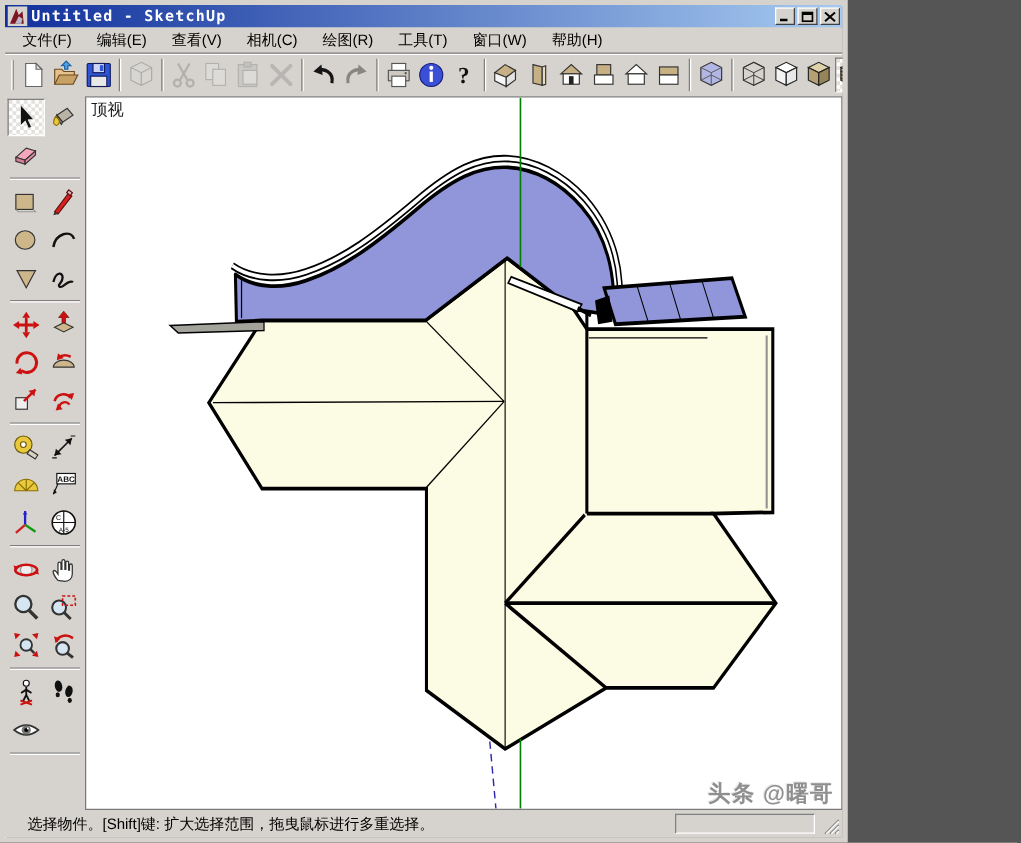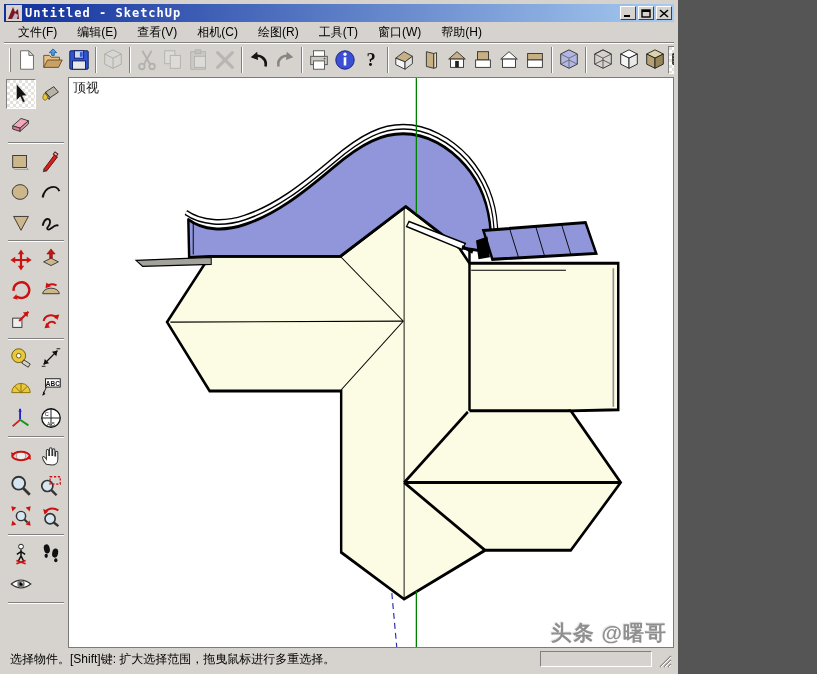--- a/index.html
+++ b/index.html
@@ -32,26 +32,26 @@
     background:repeating-conic-gradient(#ffffff 0% 25%, #e3e1dc 25% 50%);background-size:6px 6px;}
   
   .main{display:flex;height:571px;}
   .lefttoolbar{width:64px;padding:2px 1px 0 2px;display:grid;grid-template-columns:repeat(2,30px);
     align-content:start;background:#d6d3ce;}
   .hsep{grid-column:1 / span 2;height:2px;border-top:1px solid #808080;border-bottom:1px solid #fff;margin:3px 2px;}
   .lefttoolbar .btn{width:30px;height:30px;}
   .canvas{position:relative;flex:1;background:var(--canvas,#fff);border:1px solid #7a7a7a;overflow:hidden;}
   .canvas svg.scene{position:absolute;inset:0;width:100%;height:100%;}
   .viewlabel{position:absolute;top:1px;left:4px;font-size:13px;color:#1a1a1a;}
-  .watermark{position:absolute;right:6px;bottom:0px;font-size:21px;font-weight:bold;color:#8f8f8f;
+  .watermark{position:absolute;right:6px;bottom:0px;font-size:18px;font-weight:bold;color:#8f8f8f;
     text-shadow:1.5px 1.5px 0 #ffffff,-1px -1px 0 #e8e8e8;letter-spacing:1px;}
   
   .statusbar{position:relative;height:22px;background:#d6d3ce;display:flex;align-items:center;
     font-size:12px;padding-left:6px;}
-  .status-text{white-space:nowrap;}
+  .status-text{white-space:nowrap;margin-left:12px;}
   .vcb{position:absolute;right:22px;top:3px;width:112px;height:16px;background:#d6d3ce;
     border:1px solid;border-color:#808080 #fff #fff #808080;}
   .gripcorner{position:absolute;right:2px;bottom:2px;width:14px;height:14px;}
   .scene path.cream{fill:var(--cream,#fcfbe3);}
   .scene path.blue{fill:var(--blue,#9096d9);}
 </style>
 </head>
 <body>
 
 <div class="win">

